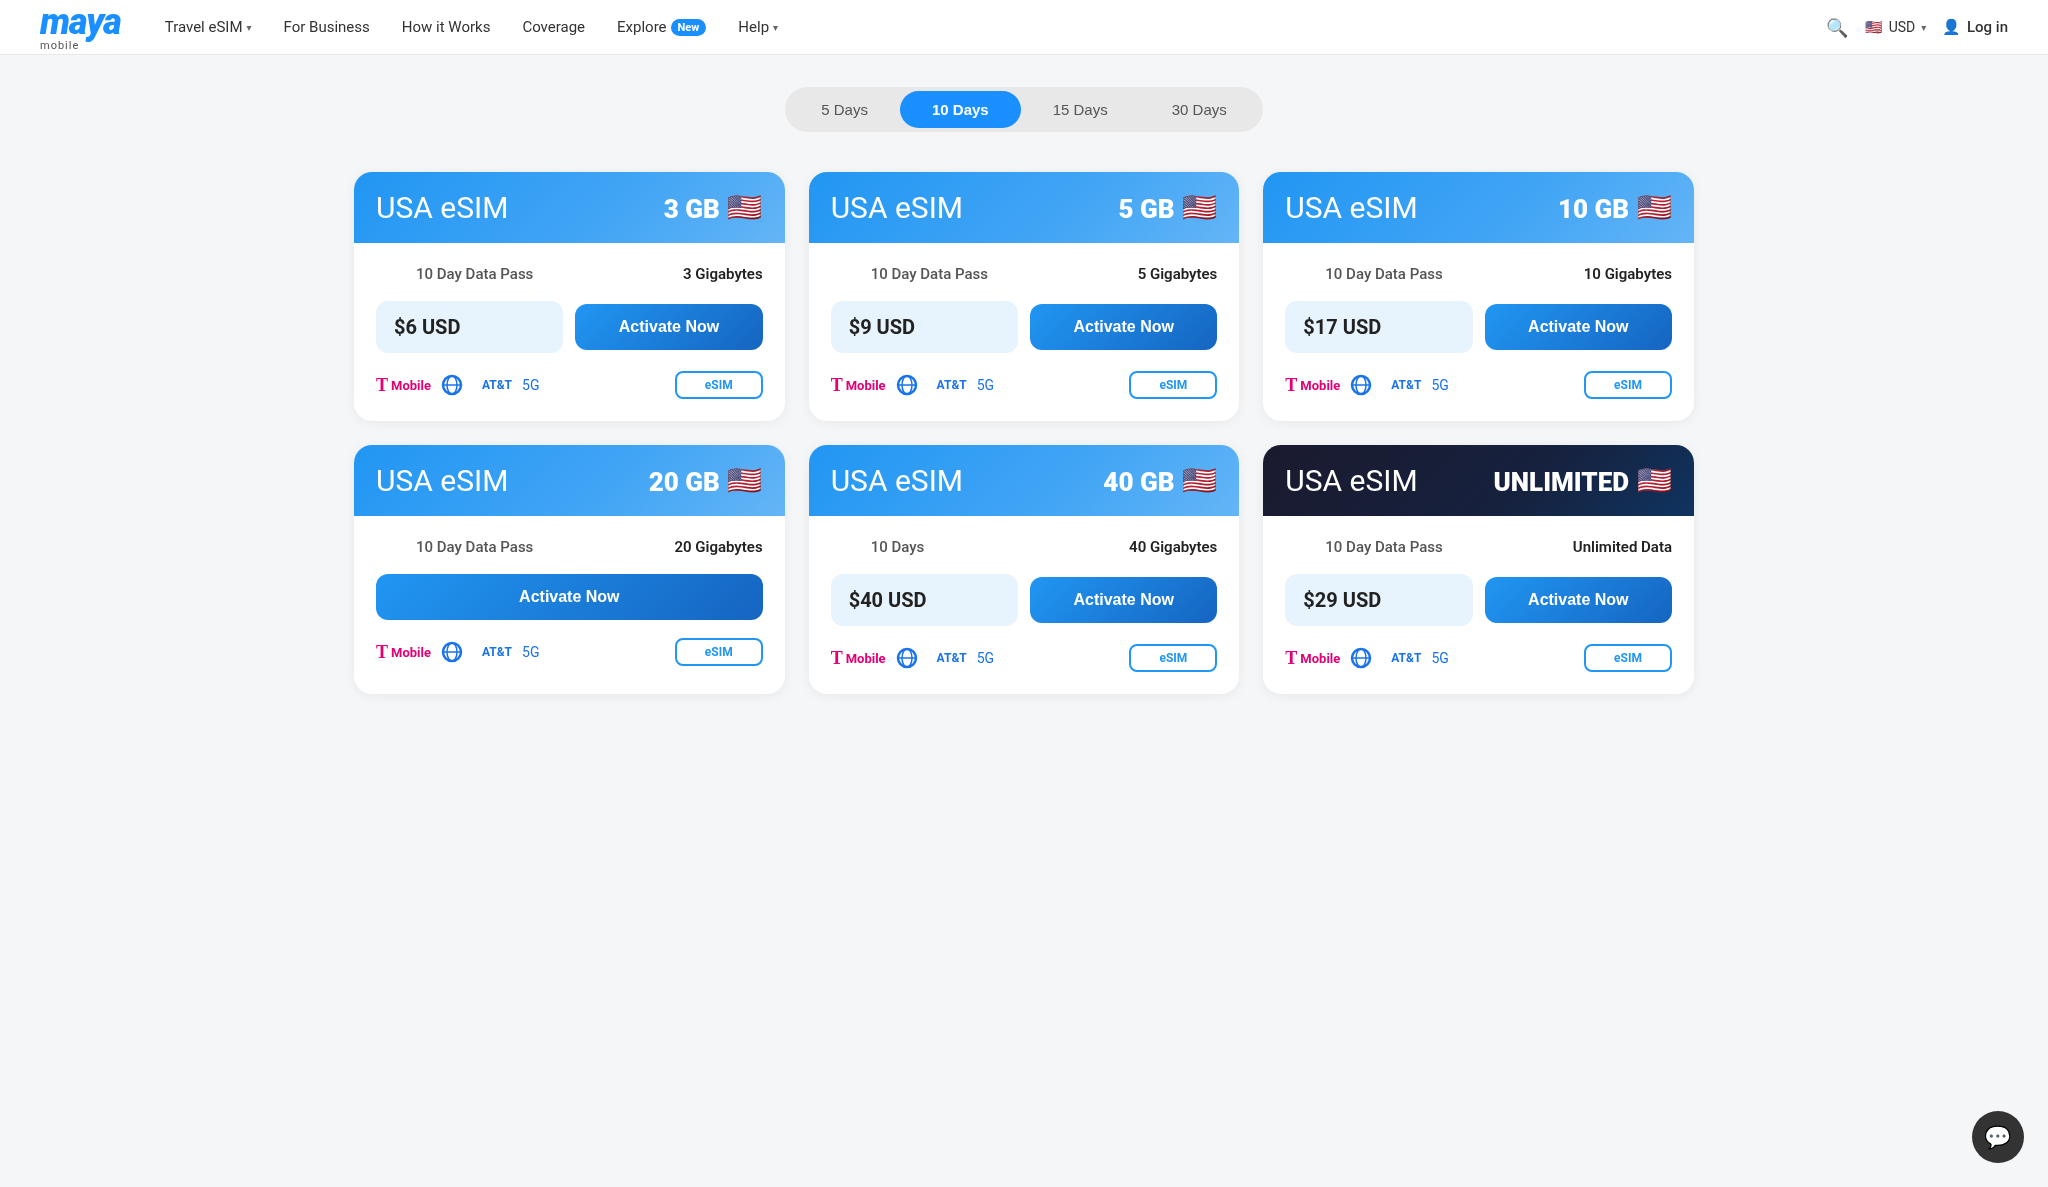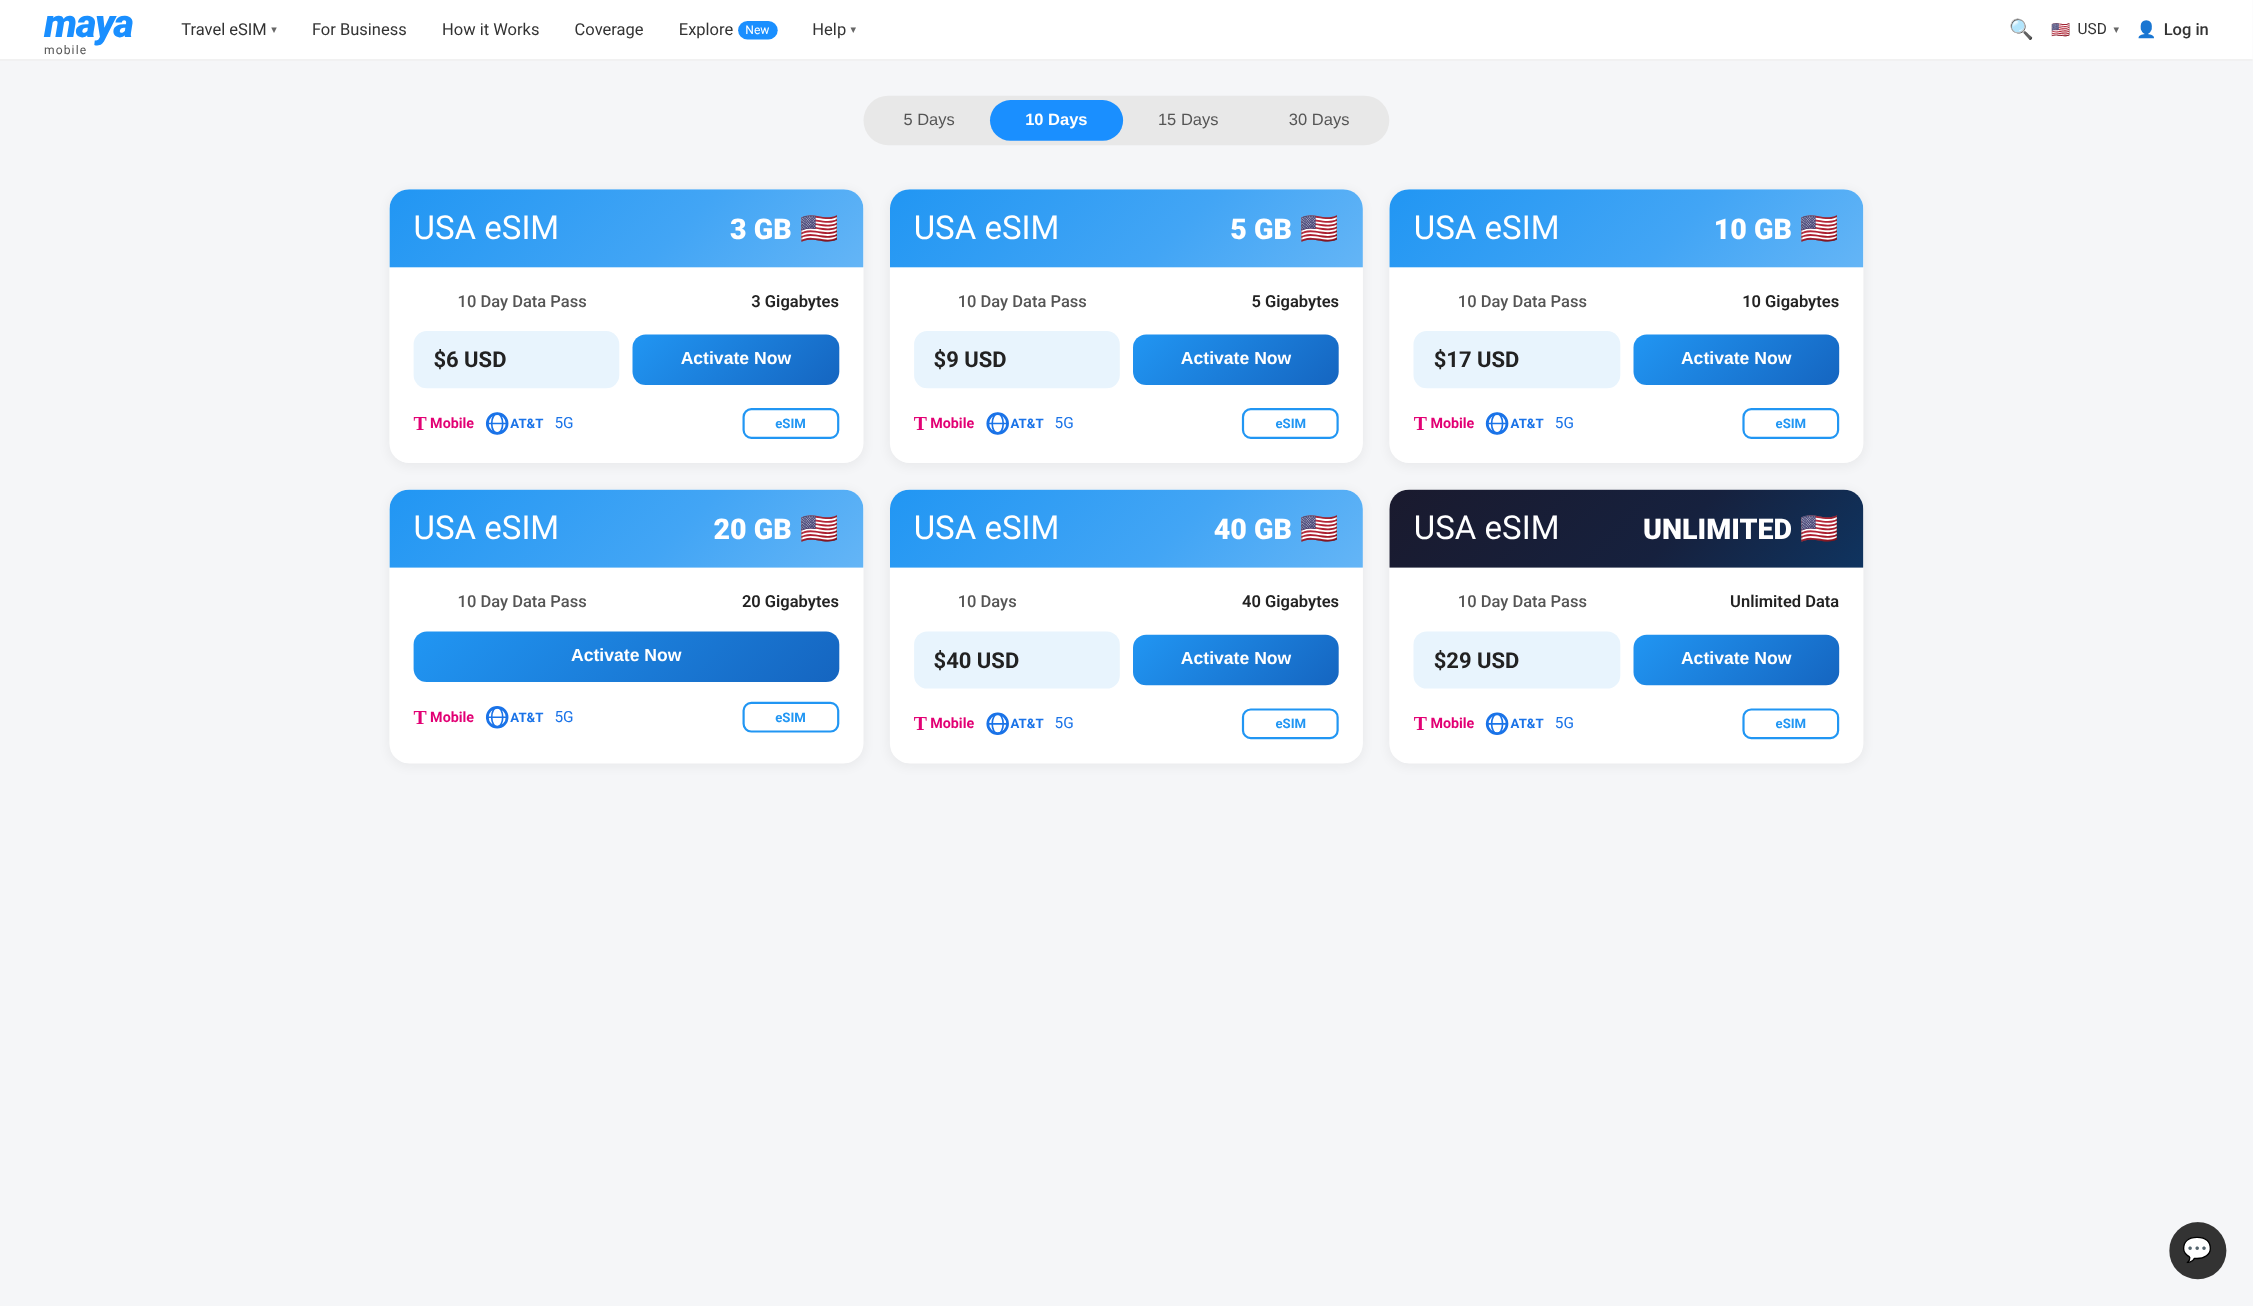--- a/index.html
+++ b/index.html
@@ -46,21 +46,21 @@
       align-items: center;
       gap: 4px;
       white-space: nowrap;
     }
     .nav-badge {
       background: #1a8fff;
       color: #fff;
       font-size: 11px;
       padding: 2px 7px;
       border-radius: 10px;
-      font-weight: 400;
+      font-weight: 700;
     }
     .nav-right {
       display: flex;
       align-items: center;
       gap: 16px;
       margin-left: auto;
     }
     .search-icon-btn {
       font-size: 18px;
       cursor: pointer;
@@ -216,21 +216,21 @@
       gap: 3px;
     }
     .tmobile-t {
       font-size: 18px;
       font-weight: 900;
       color: #e20074;
     }
     .att-logo {
       display: flex;
       align-items: center;
-      gap: 1px;
+      gap: 19px;
       font-size: 13px;
       color: #1a73e8;
       font-weight: 600;
     }
     .fiveg {
       font-size: 14px;
       font-weight: 400;
       color: #1a73e8;
     }
     .esim-badge {

